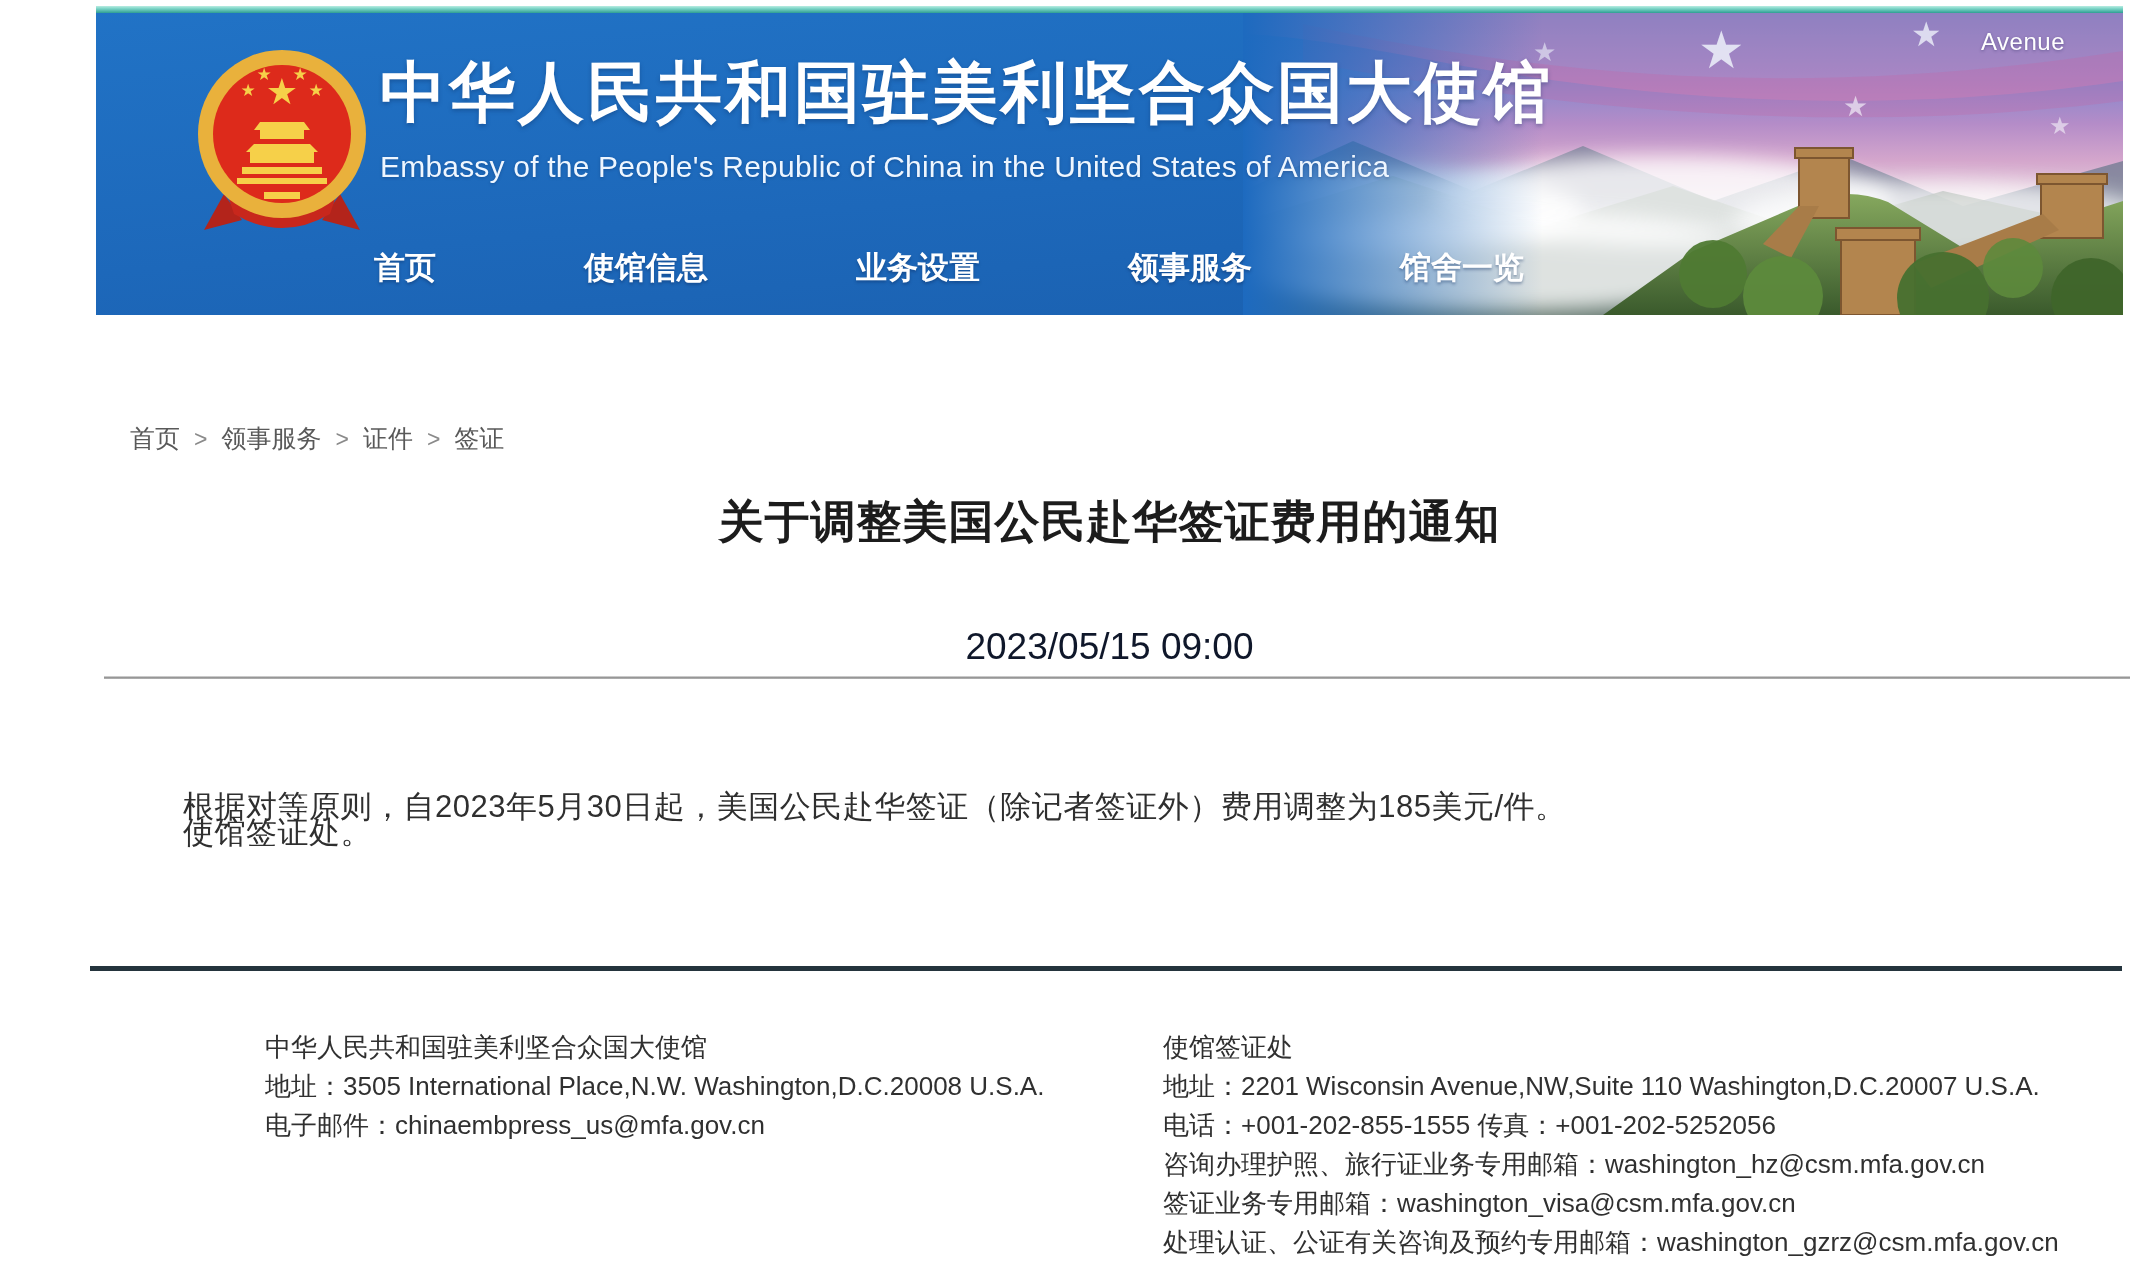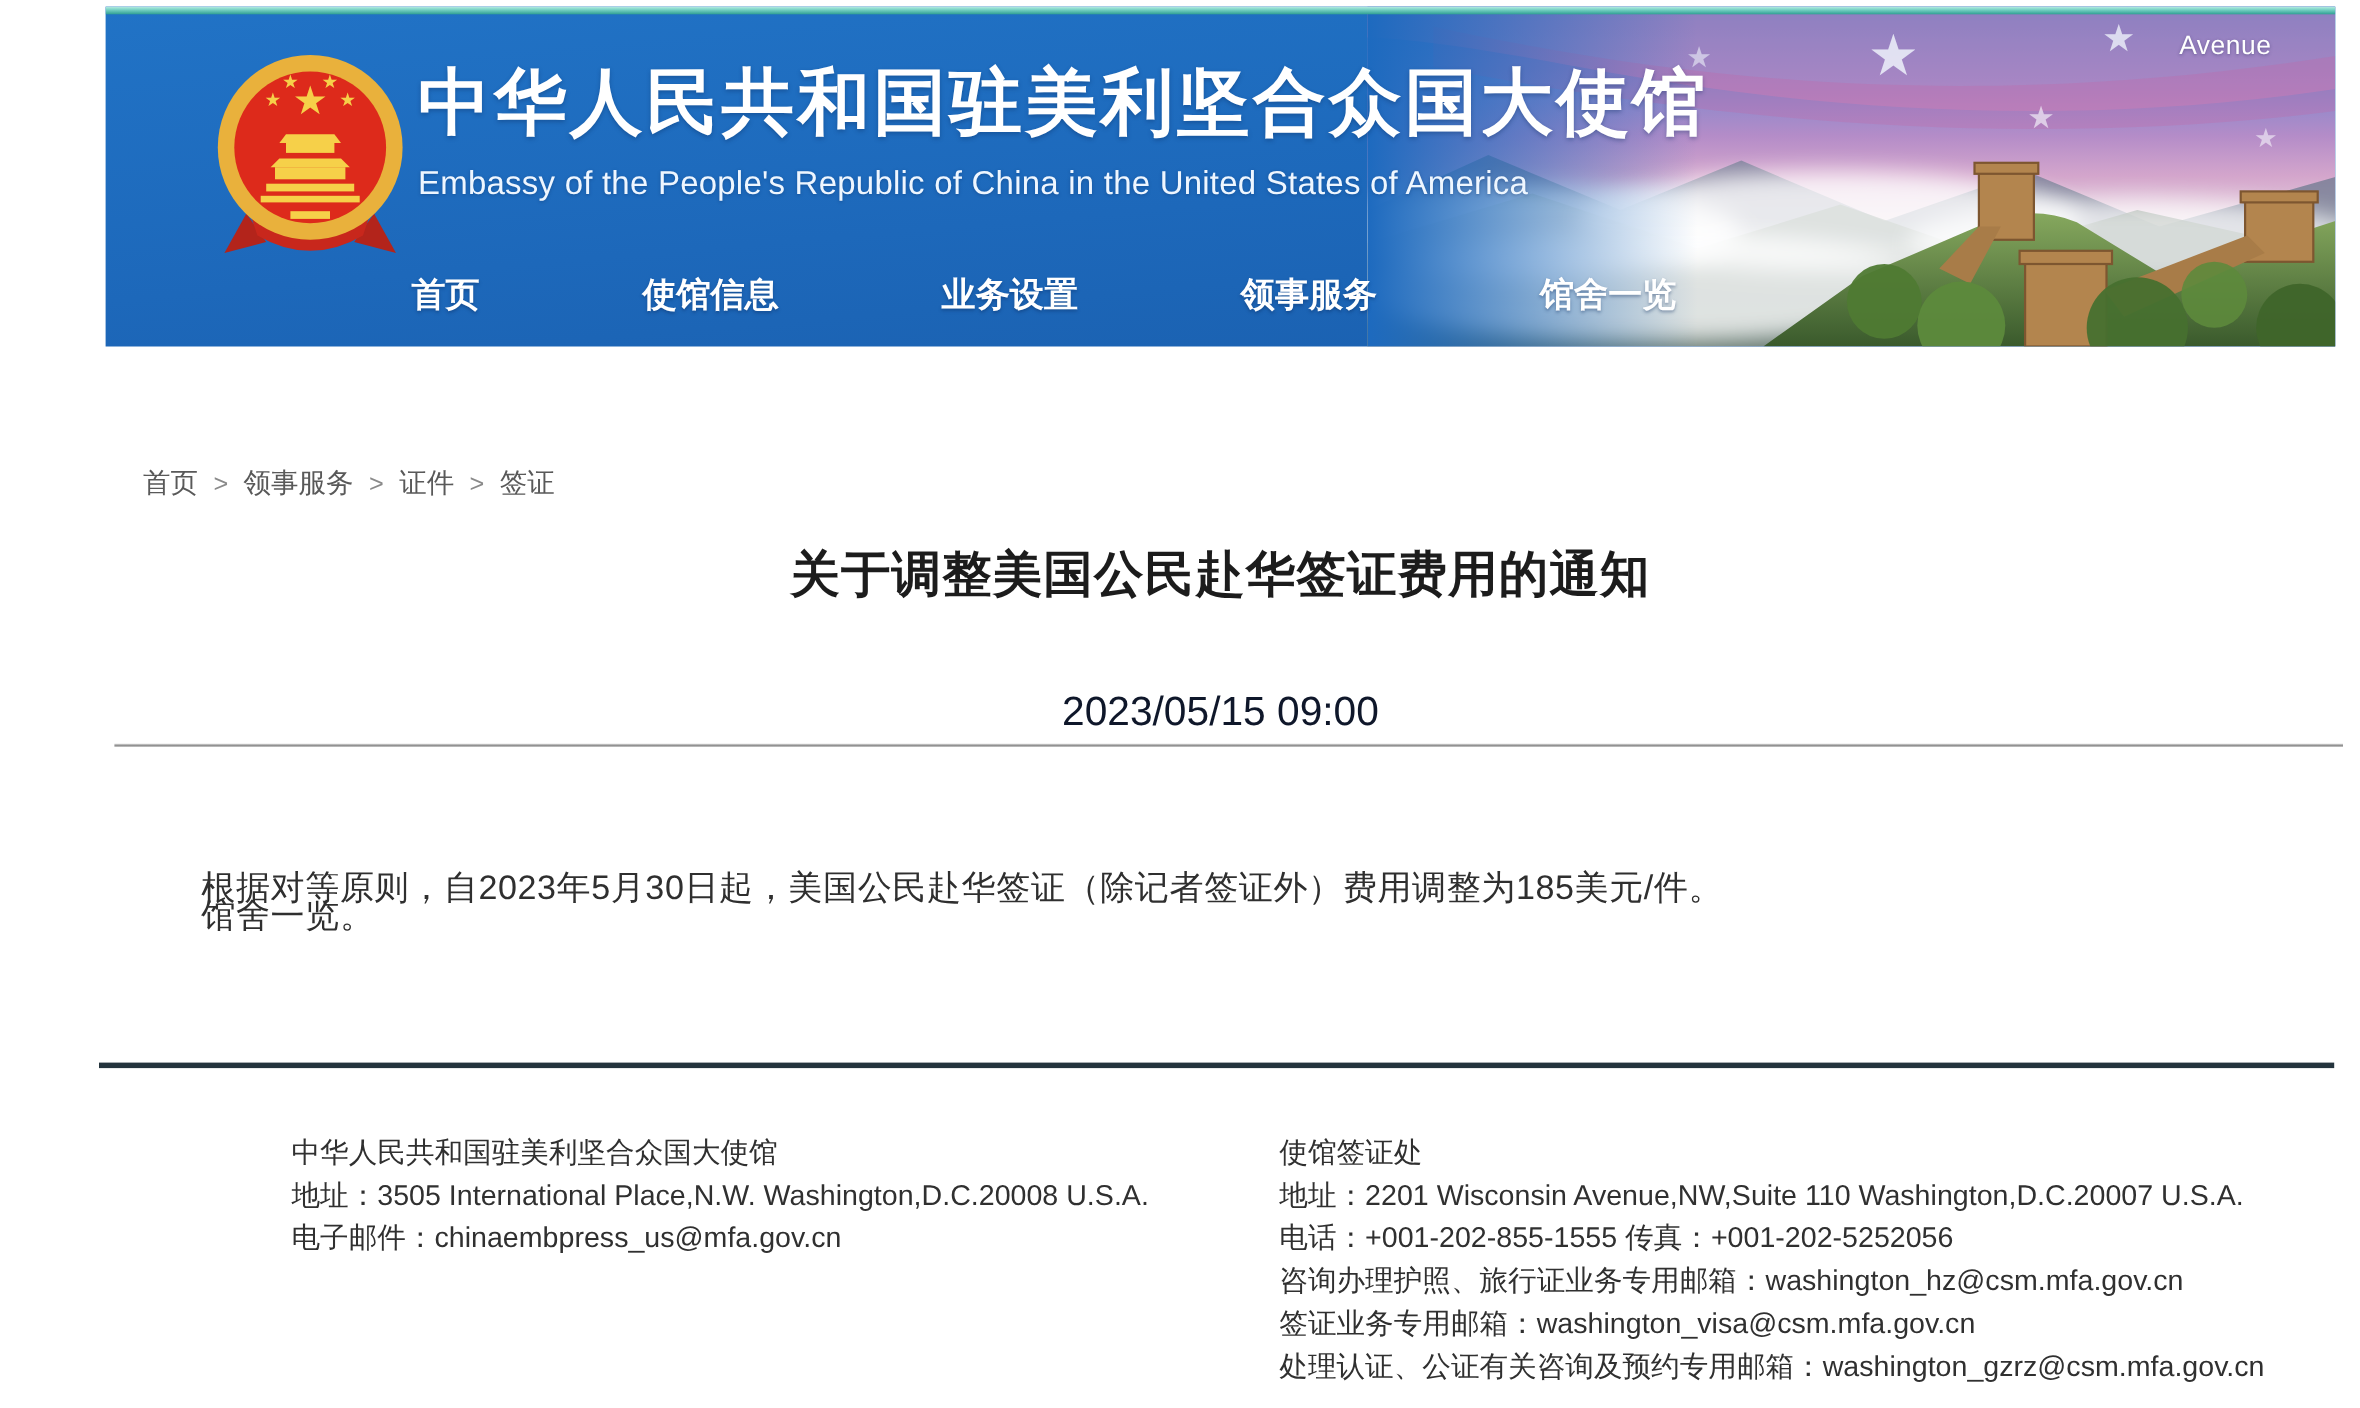--- a/index.html
+++ b/index.html
@@ -184,21 +184,21 @@
 
   <div class="breadcrumb">
     <a href="#">首页</a><span class="sep">&gt;</span><a href="#">领事服务</a><span class="sep">&gt;</span><a href="#">证件</a><span class="sep">&gt;</span><span>签证</span>
   </div>
 
   <main>
     <h1 class="article-title">关于调整美国公民赴华签证费用的通知</h1>
     <div class="article-date">2023/05/15 09:00</div>
     <div class="divider-light"></div>
     <p class="article-p1">根据对等原则，自2023年5月30日起，美国公民赴华签证（除记者签证外）费用调整为185美元/件。</p>
-    <p class="article-p2">馆舍一览。</p>
+    <p class="article-p2">使馆签证处。</p>
   </main>
 
   <div class="divider-dark"></div>
 
   <footer>
     <div class="footer-col left">
       <div>中华人民共和国驻美利坚合众国大使馆</div>
       <div>地址：3505 International Place,N.W. Washington,D.C.20008 U.S.A.</div>
       <div>电子邮件：chinaembpress_us@mfa.gov.cn</div>
     </div>

